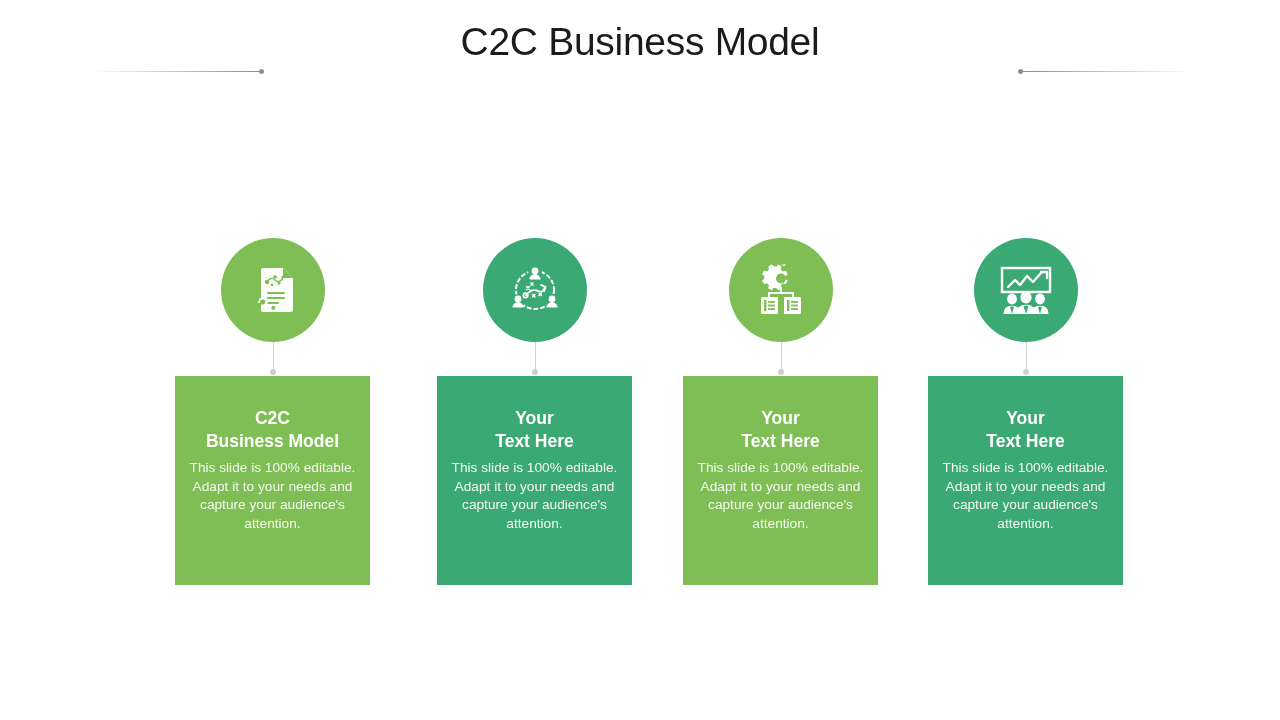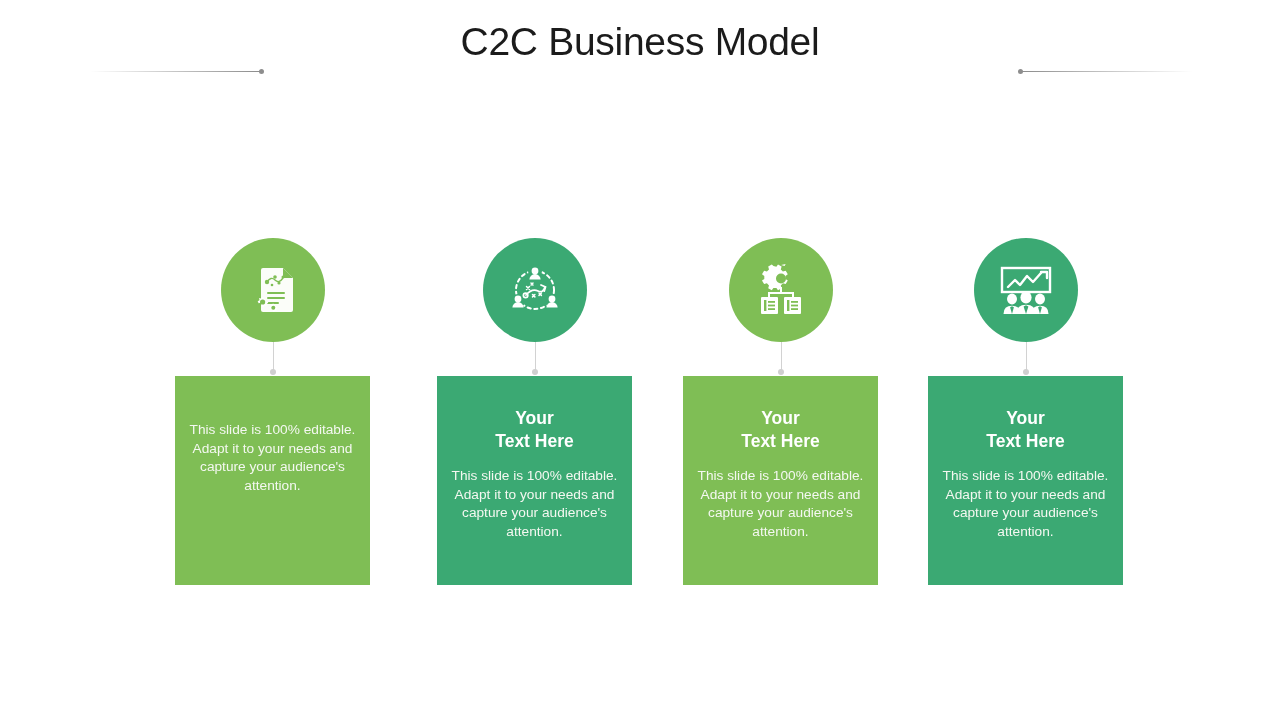--- a/index.html
+++ b/index.html
@@ -124,21 +124,21 @@
     color: #ffffff;
   }
   .card-heading {
     font-size: 17.5px;
     font-weight: bold;
     line-height: 23px;
     color: #ffffff;
     white-space: pre-line;
   }
   .card-body {
-    margin-top: 14px;
+    margin-top: 6px;
     font-size: 13.7px;
     font-weight: 400;
     line-height: 18.7px;
     color: #f4f8f1;
   }
 </style>
 </head>
 <body>
 
 <div>
@@ -182,20 +182,22 @@
               <circle cx="28.3" cy="45.8" r="2.0" fill="#7fbe55"></circle>
             </g>
           </svg>
         </span>
       </div>
       <div class="connector">
         <div class="connector-line"></div>
         <div class="connector-dot"></div>
       </div>
       <div class="card" style="background:#7fbe55">
+        <div class="card-heading">C2C
+Business Model</div>
         <div class="card-body">This slide is 100% editable. Adapt it to your needs and capture your audience's attention.</div>
       </div>
     </div>
 
     <div class="column col-1">
       <div class="icon-circle" style="background:#3ba973">
         <span>
           <svg width="56" height="56" viewBox="0 0 56 56" aria-hidden="true">
             <g fill="none" stroke="#ffffff" stroke-width="2" stroke-linecap="round" stroke-dasharray="3.2 3.6">
               <circle cx="28" cy="28" r="19"></circle>

